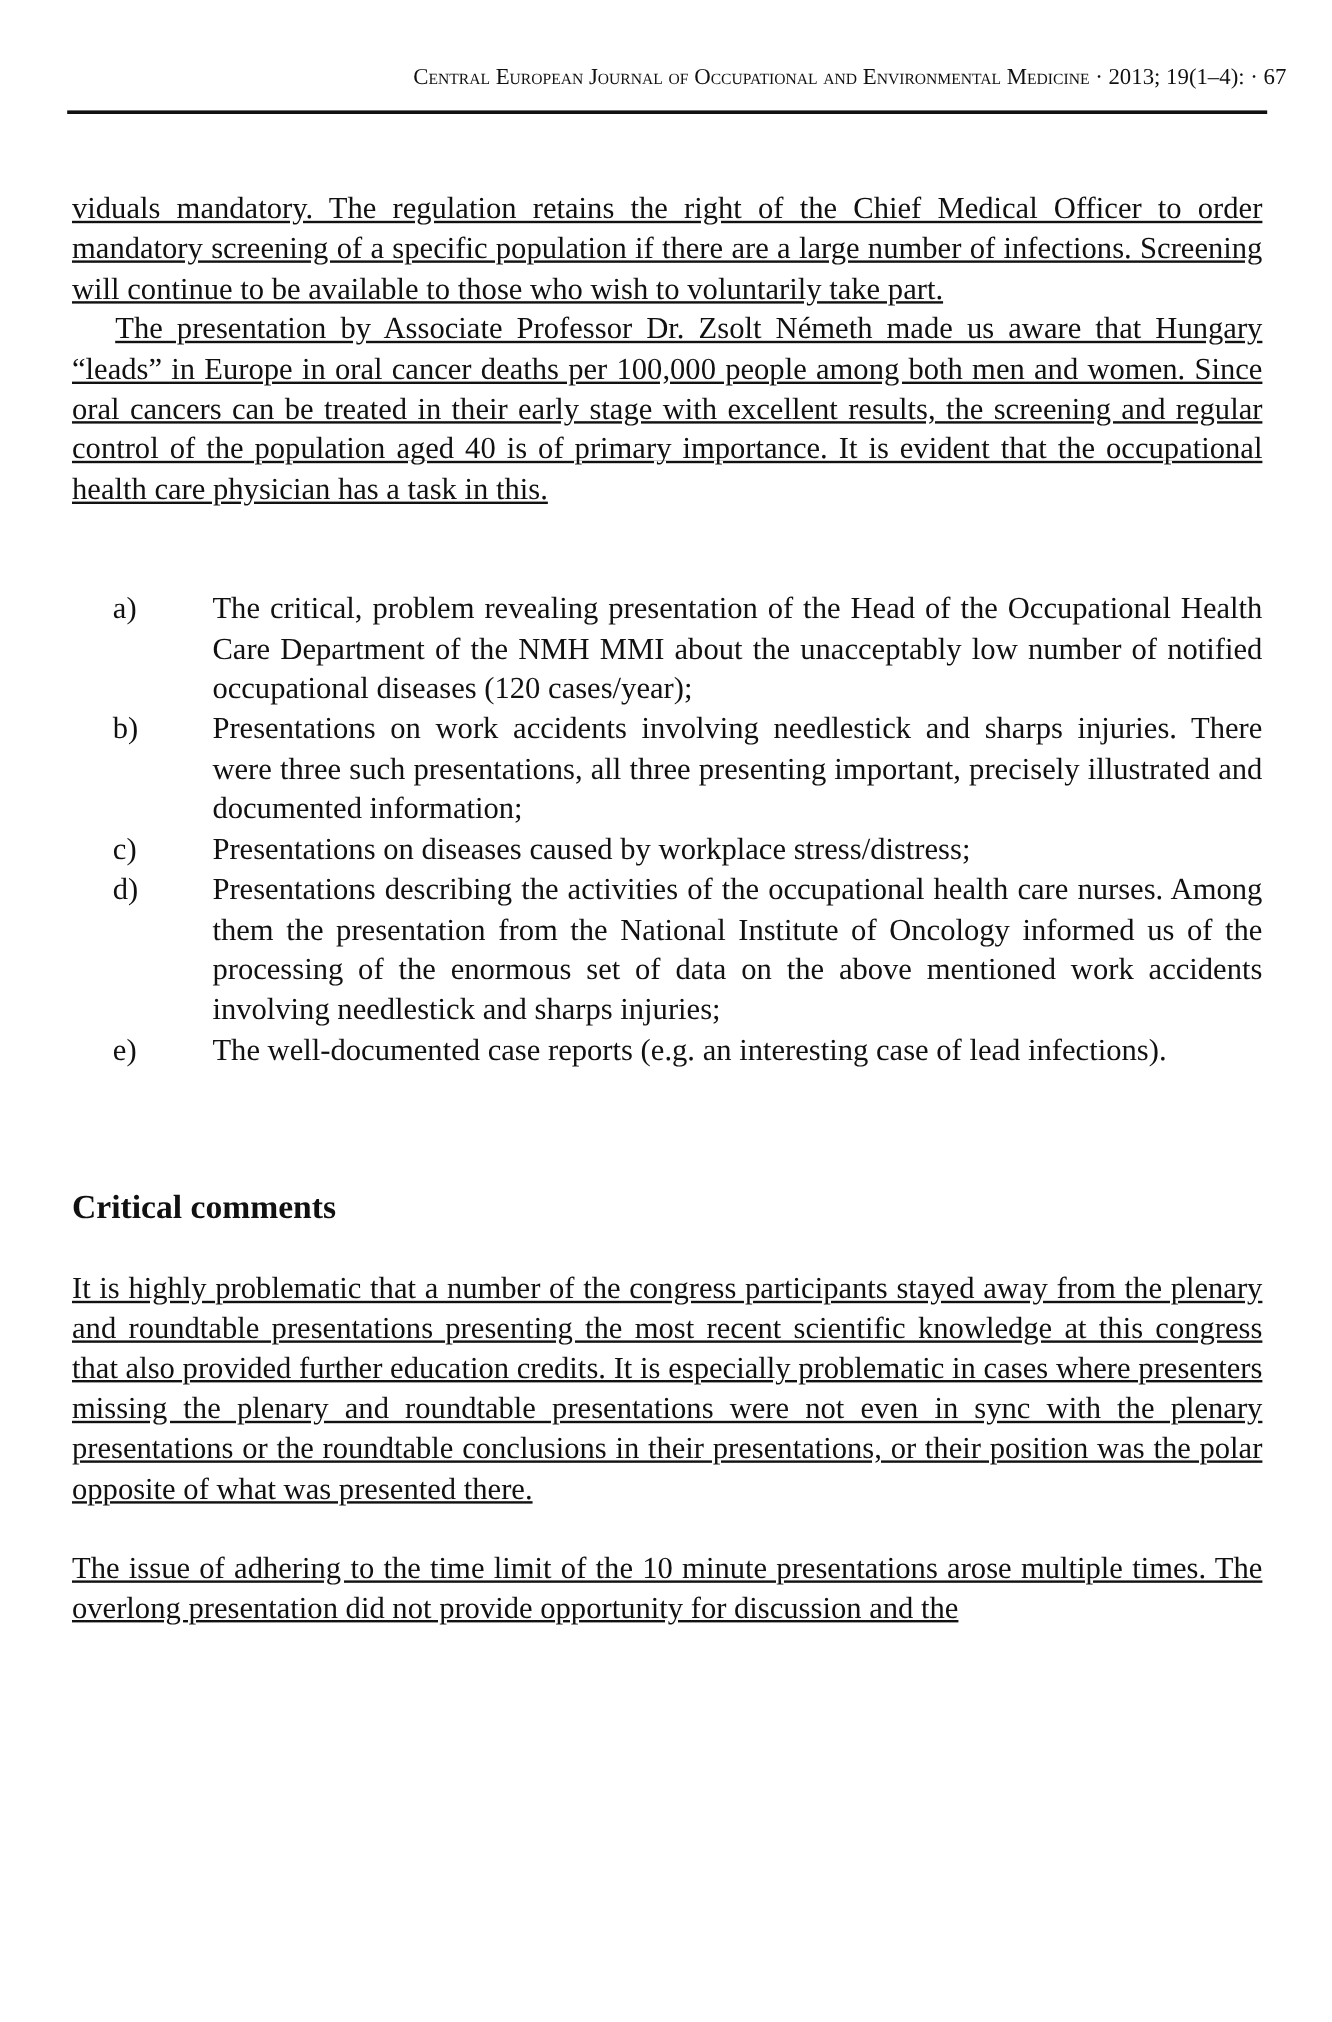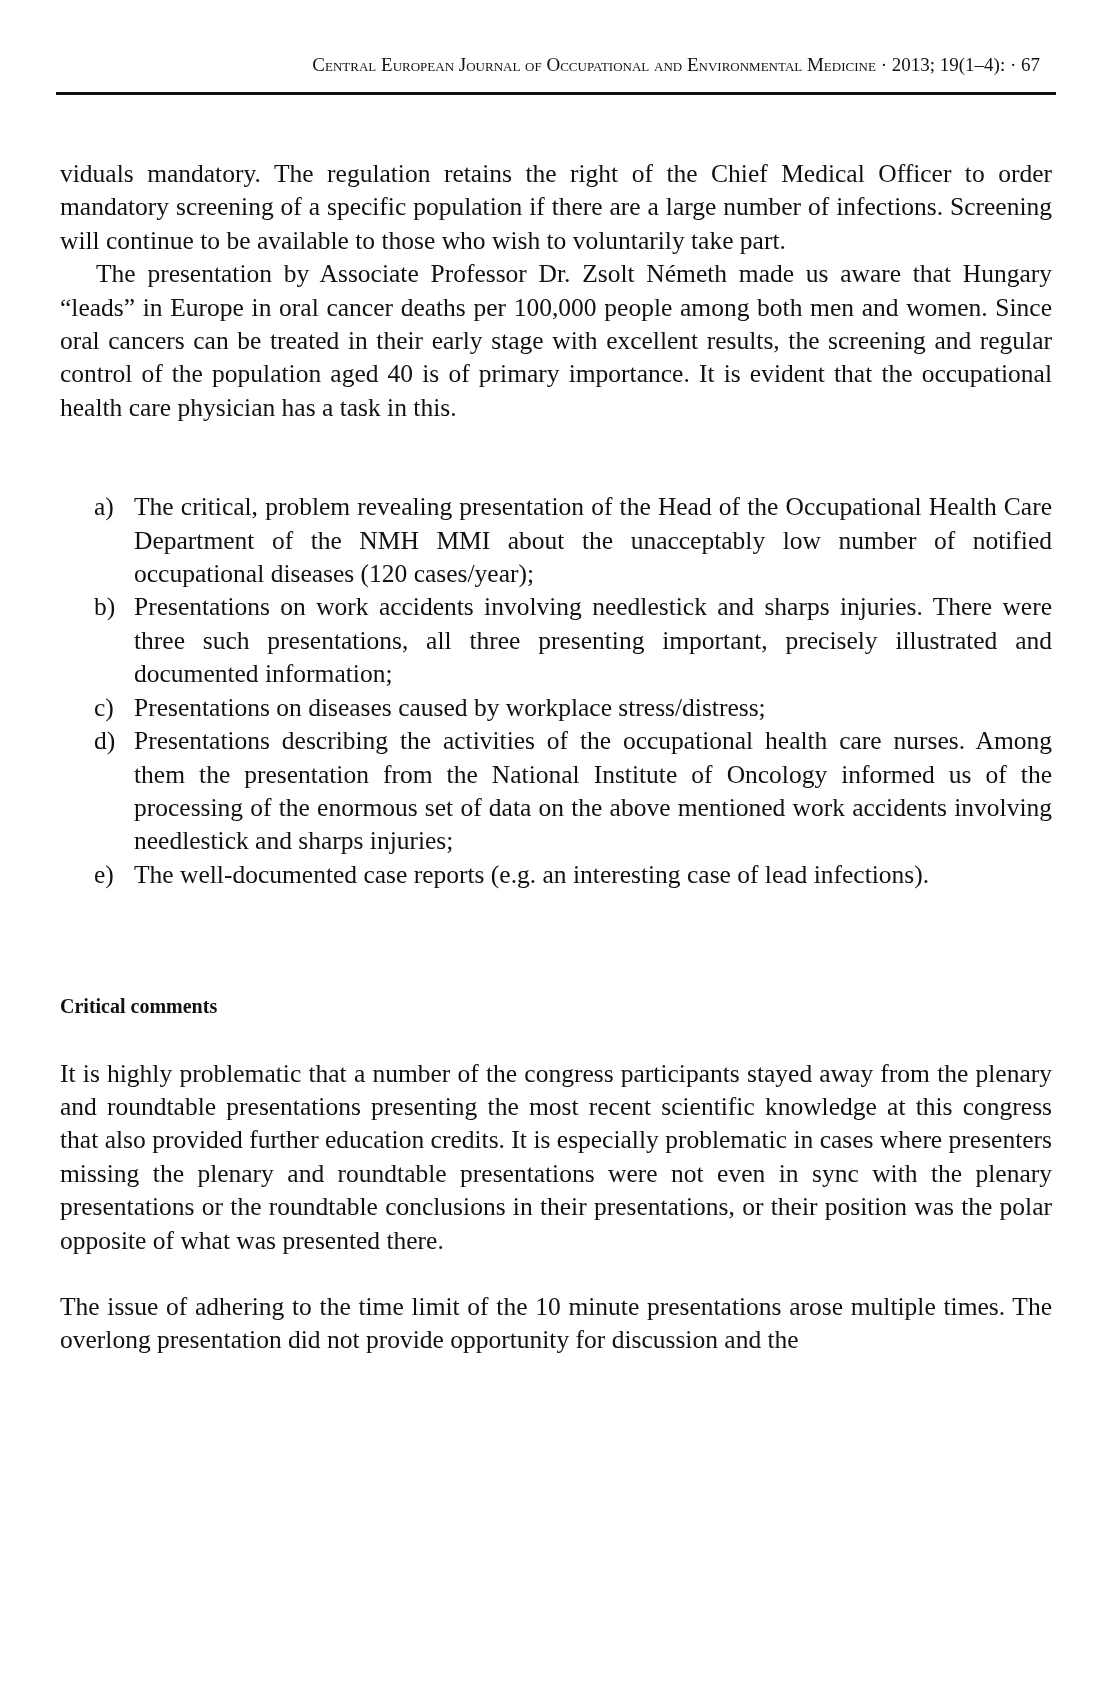--- a/index.html
+++ b/index.html
@@ -1,42 +1,42 @@
 <!DOCTYPE html>
 <html><head>
 <meta charset="utf-8">
 <style>
   html, body { margin: 0; padding: 0; background: #ffffff; }
   body {
     width: 1110px; height: 1685px; position: relative; overflow: hidden;
     font-family: "Liberation Serif", serif; color: #111;
   }
   .header {
-    position: absolute; left: 40px; top: 54px; width: 1000px;
+    position: absolute; left: 72px; top: 54px; width: 1000px;
     text-align: right; font-size: 19px; letter-spacing: 0px;
     font-variant: small-caps;
   }
   .rule {
     position: absolute; left: 56px; top: 92px; width: 1000px; height: 3px;
     background: #111;
   }
   .content {
     position: absolute; left: 60px; top: 157px; width: 992px;
     font-size: 25.5px; line-height: 33.4px; text-align: justify;
     hyphens: manual;
   }
-  .content p { margin: 0; }
+  .content p { margin: 0; text-decoration: underline; }
   .indent { text-indent: 36px; }
   .gap { height: 33px; }
   .gap-lg { height: 66px; }
   .list { margin: 0; padding: 0; list-style: none; }
   .list li { display: flex; }
   .list .marker { width: 74px; flex: none; padding-left: 34px; box-sizing: border-box; }
-  .list .text { flex: 1; text-align: justify; }
-  .heading { font-weight: bold; font-size: 20px; margin: 0; }
+  .list .text { flex: 1; text-align: justify; margin-left: 43px; }
+  .heading { font-weight: bold; font-size: 28px; margin: 0; }
 </style>
 </head>
 <body>
 
 <div class="header">
   <span>Central European Journal of Occupational and Environmental Medicine</span>
   <span>· 2013; 19(1–4): · 67</span>
 </div>
 <div class="rule"></div>
 

